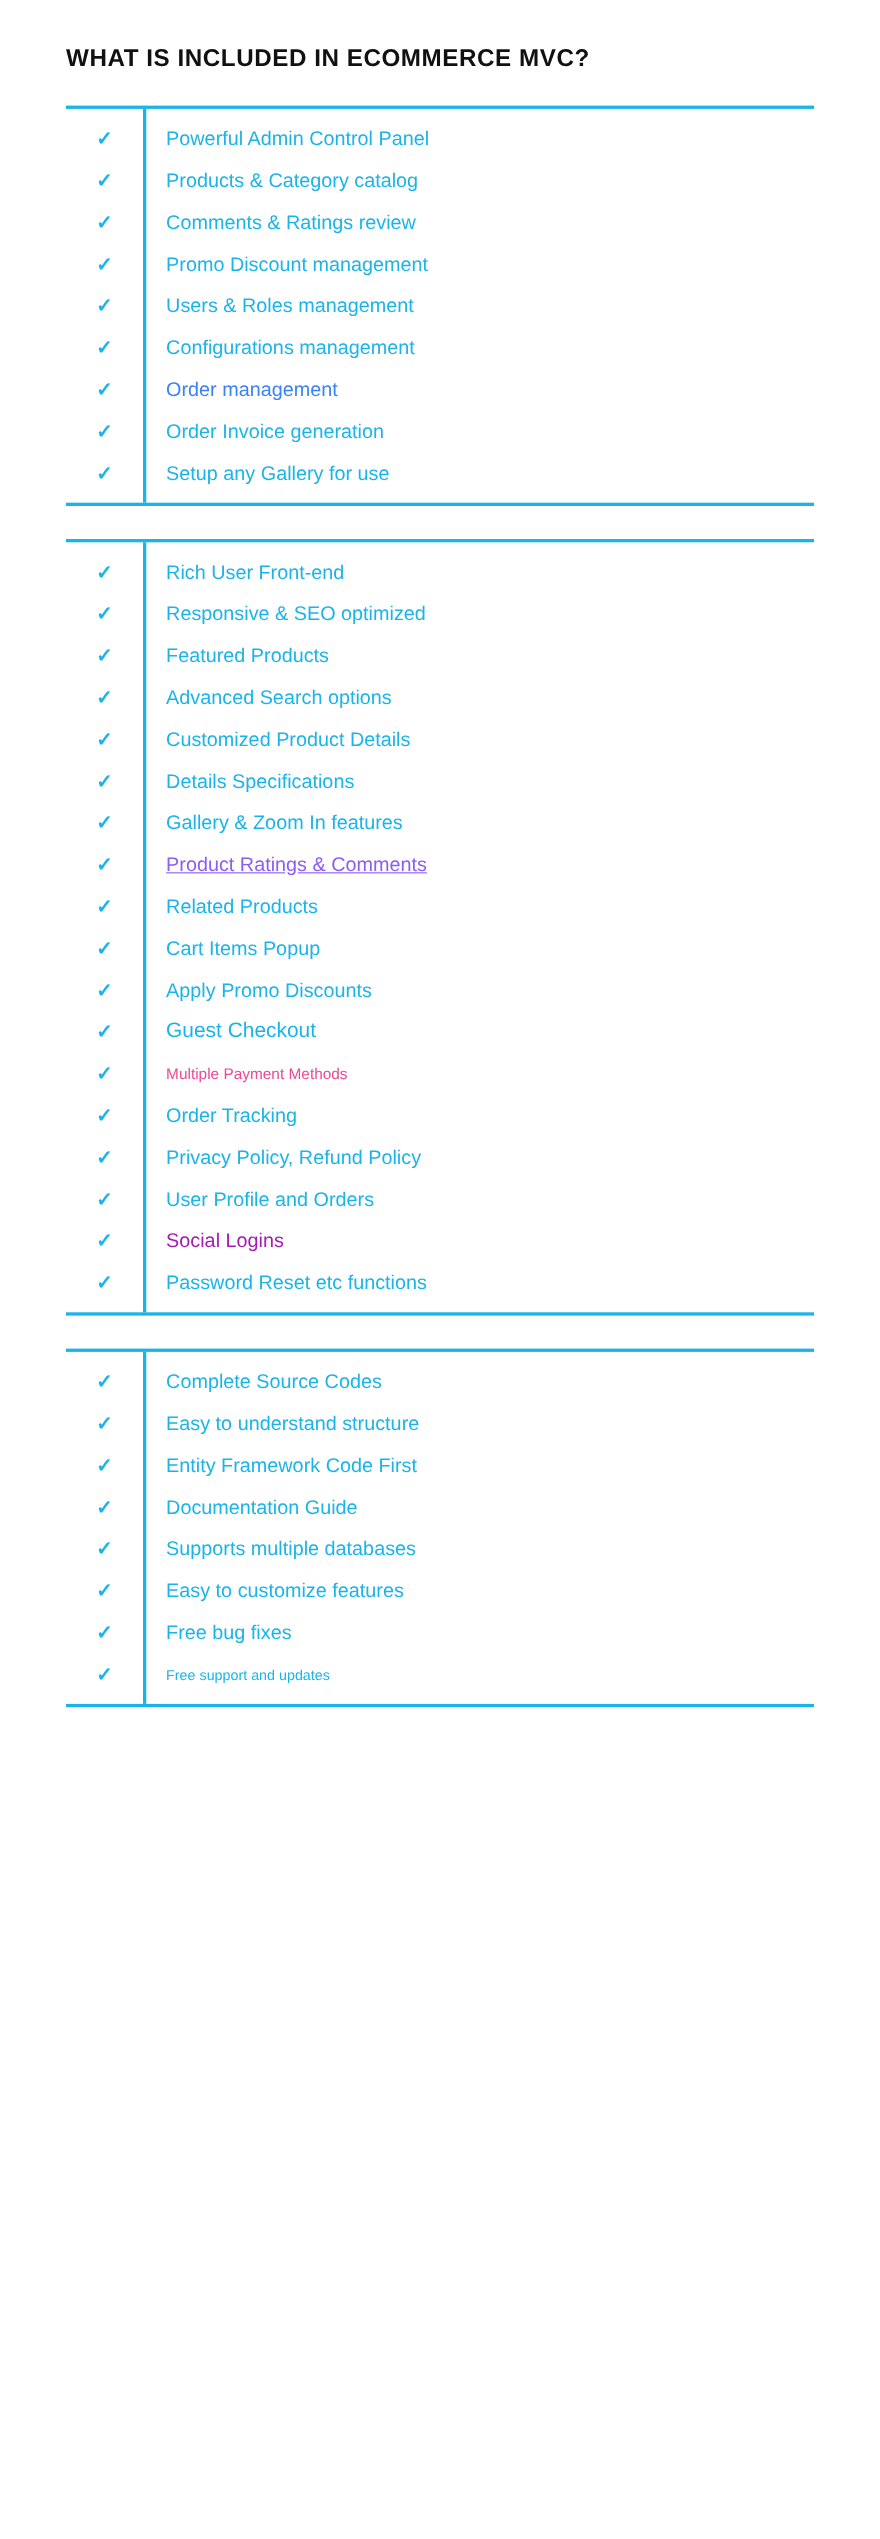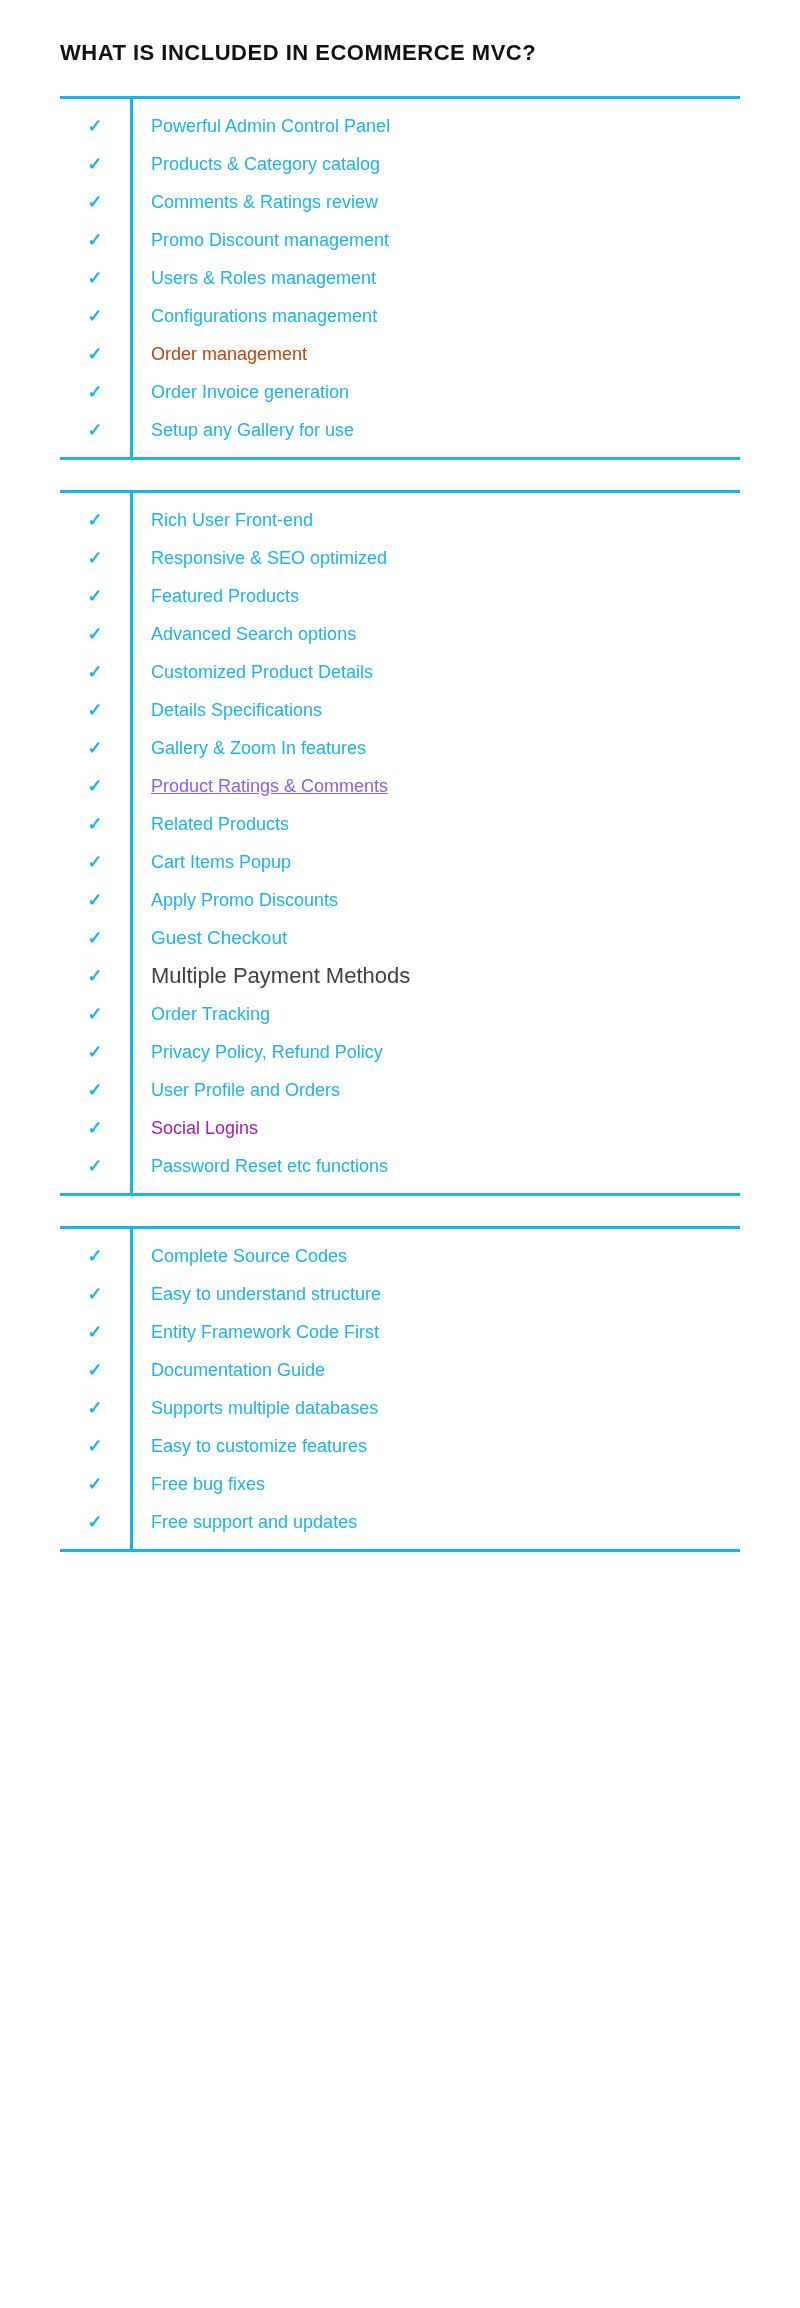--- a/index.html
+++ b/index.html
@@ -52,21 +52,21 @@
           <div style="min-height: 38px; display: flex; align-items: center; justify-content: center; color: rgb(26, 180, 232); font-size: 18px; font-weight: bold;">✓</div>
         </div>
         <div style="width: 3px; background-color: rgb(26, 180, 232); flex-shrink: 0; margin-right: 18px;"></div>
         <div style="display: flex; flex-direction: column; flex: 1 1 0%; padding-top: 8px; padding-bottom: 8px;">
           <div style="min-height: 38px; display: flex; align-items: center; color: rgb(26, 180, 232); font-size: 18px;">Powerful Admin Control Panel</div>
           <div style="min-height: 38px; display: flex; align-items: center; color: rgb(26, 180, 232); font-size: 18px;">Products &amp; Category catalog</div>
           <div style="min-height: 38px; display: flex; align-items: center; color: rgb(26, 180, 232); font-size: 18px;">Comments &amp; Ratings review</div>
           <div style="min-height: 38px; display: flex; align-items: center; color: rgb(26, 180, 232); font-size: 18px;">Promo Discount management</div>
           <div style="min-height: 38px; display: flex; align-items: center; color: rgb(26, 180, 232); font-size: 18px;">Users &amp; Roles management</div>
           <div style="min-height: 38px; display: flex; align-items: center; color: rgb(26, 180, 232); font-size: 18px;">Configurations management</div>
-          <div style="min-height: 38px; display: flex; align-items: center; color: #c2410c; font-size: 18px;">Order management</div>
+          <div style="min-height: 38px; display: flex; align-items: center; color: #3b82f6; font-size: 18px;">Order management</div>
           <div style="min-height: 38px; display: flex; align-items: center; color: rgb(26, 180, 232); font-size: 18px;">Order Invoice generation</div>
           <div style="min-height: 38px; display: flex; align-items: center; color: rgb(26, 180, 232); font-size: 18px;">Setup any Gallery for use</div>
         </div>
       </div>
     </div>
     <div class="full-section">
       <div style="display: flex; width: 100%;">
         <div style="display: flex; flex-direction: column; width: 70px; flex-shrink: 0; padding-top: 8px; padding-bottom: 8px;">
           <div style="min-height: 38px; display: flex; align-items: center; justify-content: center; color: rgb(26, 180, 232); font-size: 18px; font-weight: bold;">✓</div>
           <div style="min-height: 38px; display: flex; align-items: center; justify-content: center; color: rgb(26, 180, 232); font-size: 18px; font-weight: bold;">✓</div>
@@ -94,21 +94,21 @@
           <div style="min-height: 38px; display: flex; align-items: center; color: rgb(26, 180, 232); font-size: 18px;">Featured Products</div>
           <div style="min-height: 38px; display: flex; align-items: center; color: rgb(26, 180, 232); font-size: 18px;">Advanced Search options</div>
           <div style="min-height: 38px; display: flex; align-items: center; color: rgb(26, 180, 232); font-size: 18px;">Customized Product Details</div>
           <div style="min-height: 38px; display: flex; align-items: center; color: rgb(26, 180, 232); font-size: 18px;">Details Specifications</div>
           <div style="min-height: 38px; display: flex; align-items: center; color: rgb(26, 180, 232); font-size: 18px;">Gallery &amp; Zoom In features</div>
           <div style="min-height: 38px; display: flex; align-items: center; color: #8b5cf6; font-size: 18px; text-decoration: underline;">Product Ratings &amp; Comments</div>
           <div style="min-height: 38px; display: flex; align-items: center; color: rgb(26, 180, 232); font-size: 18px;">Related Products</div>
           <div style="min-height: 38px; display: flex; align-items: center; color: rgb(26, 180, 232); font-size: 18px;">Cart Items Popup</div>
           <div style="min-height: 38px; display: flex; align-items: center; color: rgb(26, 180, 232); font-size: 18px;">Apply Promo Discounts</div>
           <div style="min-height: 38px; display: flex; align-items: center; color: rgb(26, 180, 232); font-size: 19px;">Guest Checkout</div>
-          <div style="min-height: 38px; display: flex; align-items: center; color: #404040; font-size: 22px;">Multiple Payment Methods</div>
+          <div style="min-height: 38px; display: flex; align-items: center; color: #ec4899; font-size: 14px;">Multiple Payment Methods</div>
           <div style="min-height: 38px; display: flex; align-items: center; color: rgb(26, 180, 232); font-size: 18px;">Order Tracking</div>
           <div style="min-height: 38px; display: flex; align-items: center; color: rgb(26, 180, 232); font-size: 18px;">Privacy Policy, Refund Policy</div>
           <div style="min-height: 38px; display: flex; align-items: center; color: rgb(26, 180, 232); font-size: 18px;">User Profile and Orders</div>
           <div style="min-height: 38px; display: flex; align-items: center; color: #a21caf; font-size: 18px;">Social Logins</div>
           <div style="min-height: 38px; display: flex; align-items: center; color: rgb(26, 180, 232); font-size: 18px;">Password Reset etc functions</div>
         </div>
       </div>
     </div>
     <div class="full-section">
       <div style="display: flex; width: 100%;">
@@ -124,17 +124,17 @@
         </div>
         <div style="width: 3px; background-color: rgb(26, 180, 232); flex-shrink: 0; margin-right: 18px;"></div>
         <div style="display: flex; flex-direction: column; flex: 1 1 0%; padding-top: 8px; padding-bottom: 8px;">
           <div style="min-height: 38px; display: flex; align-items: center; color: rgb(26, 180, 232); font-size: 18px;">Complete Source Codes</div>
           <div style="min-height: 38px; display: flex; align-items: center; color: rgb(26, 180, 232); font-size: 18px;">Easy to understand structure</div>
           <div style="min-height: 38px; display: flex; align-items: center; color: rgb(26, 180, 232); font-size: 18px;">Entity Framework Code First</div>
           <div style="min-height: 38px; display: flex; align-items: center; color: rgb(26, 180, 232); font-size: 18px;">Documentation Guide</div>
           <div style="min-height: 38px; display: flex; align-items: center; color: rgb(26, 180, 232); font-size: 18px;">Supports multiple databases</div>
           <div style="min-height: 38px; display: flex; align-items: center; color: rgb(26, 180, 232); font-size: 18px;">Easy to customize features</div>
           <div style="min-height: 38px; display: flex; align-items: center; color: rgb(26, 180, 232); font-size: 18px;">Free bug fixes</div>
-          <div style="min-height: 38px; display: flex; align-items: center; color: rgb(26, 180, 232); font-size: 18px;">Free support and updates</div>
+          <div style="min-height: 38px; display: flex; align-items: center; color: rgb(26, 180, 232); font-size: 13px;">Free support and updates</div>
         </div>
       </div>
     </div>
   </div>
 
 </body></html>

